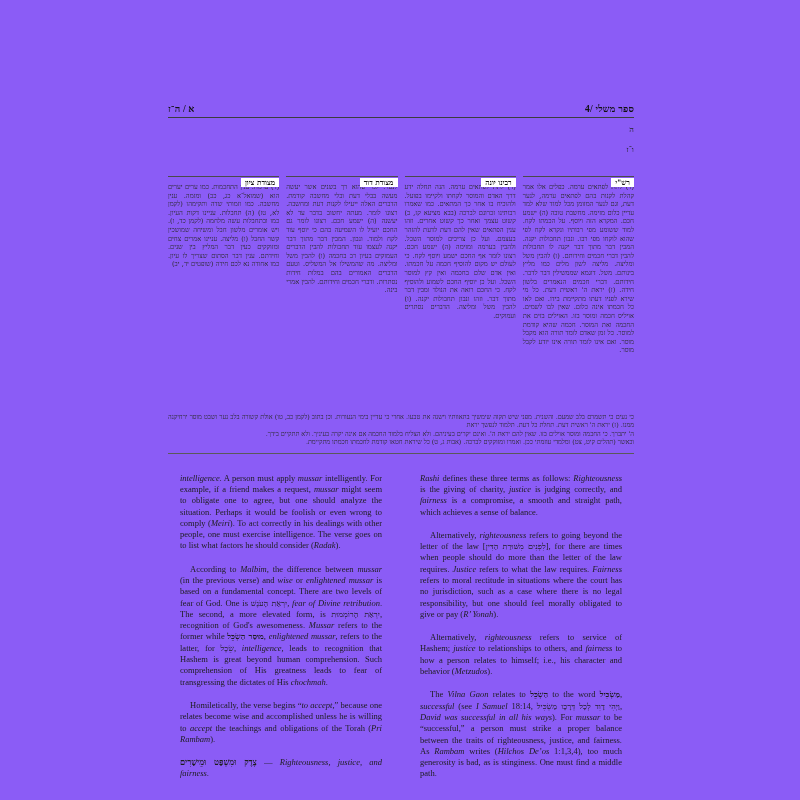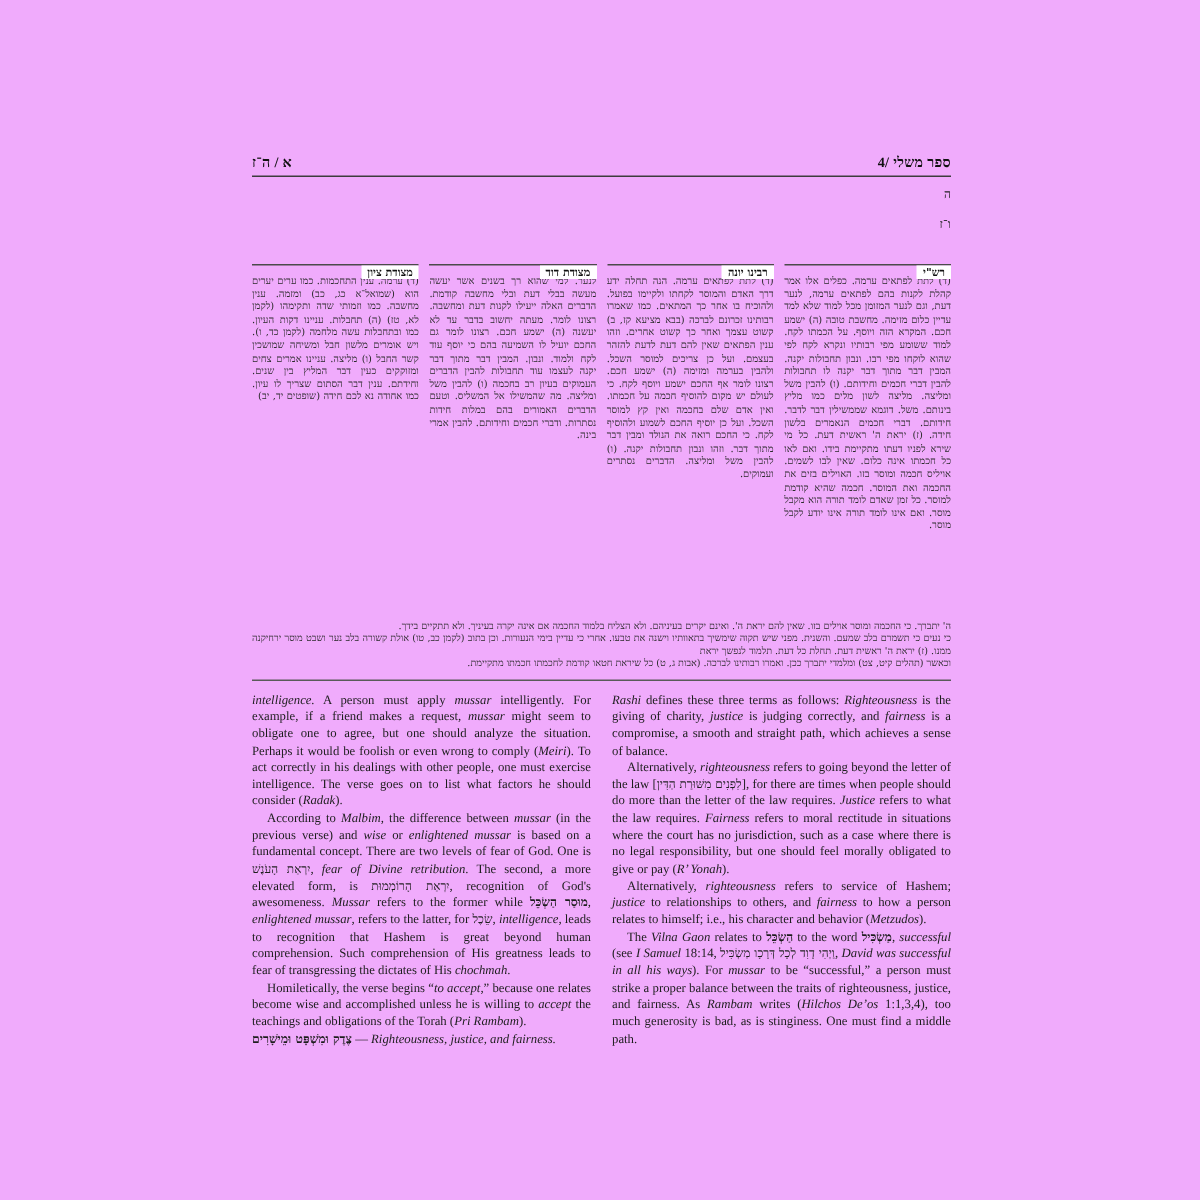--- a/index.html
+++ b/index.html
@@ -13,21 +13,21 @@
     font-family: "Liberation Serif", "DejaVu Serif", serif;
     color: #1a1a1a;
     overflow: hidden;
   }
 
   .page {
     position: absolute;
     left: 0; top: 0;
     width: 800px;
     height: 800px;
-    background: #f0abfc;
+    background: #8b5cf6;
   }
 
   
   .content {
     position: absolute;
     left: 168px;
     top: 104px;
     width: 466px;
   }
 
@@ -148,21 +148,21 @@
   }
   .ecol {
     flex: 1 1 0;
     min-width: 0;
     font-family: "Liberation Serif", "DejaVu Serif", serif;
     font-size: 8.5px;
     line-height: 11.3px;
     text-align: justify;
     color: #1d1d1d;
   }
-  .ecol p { margin: 0; text-indent: 10px; }
+  .ecol p { margin: 12px; text-indent: 10px; }
   .ecol p.noind { text-indent: 0; }
   .ecol i, .ecol em { font-style: italic; }
   .ecol .heb {
     direction: rtl;
     unicode-bidi: embed;
     font-family: "DejaVu Serif", "Liberation Serif", serif;
     font-size: 8px;
     font-weight: bold;
   }
   .ecol .hebi {
@@ -232,23 +232,23 @@
         <div class="col-head">
           <div class="hline"></div>
           <span class="label">מצודת ציון</span>
         </div>
         <div class="col-body">(ד) ערמה. ענין התחכמות. כמו ערים יערים הוא (שמואל־א כג, כב) ומזמה. ענין מחשבה. כמו וזמותי שדה ותקימהו (לקמן לא, טז) (ה) תחבלות. עניינו דקות העיון. כמו ובתחבלות עשה מלחמה (לקמן כד, ו). ויש אומרים מלשון חבל ומשיחה שמושכין קשר החבל (ו) מליצה. עניינו אמרים צחים ומזוקקים כעין דבר המליץ בין שנים. וחידתם. ענין דבר הסתום שצריך לו עיון. כמו אחודה נא לכם חידה (שופטים יד, יב)</div>
       </div>
 
     </div>
 
     <div class="heb-foot">
+      <span class="l">כי נעים כי תשמרם בלב שמעם. והשנית. מפני שיש תקוה שימשיך בתאוותיו וישנה את טבעו. אחרי כי עדיין בימי הנעורות. וכן בתוב (לקמן כב, טו) אולת קשורה בלב נער ושבט מוסר ירחיקנה ממנו. (ז) יראת ה' ראשית דעת. תחלת כל דעת. תלמוד לנפשך יראת</span>
       <span class="l">ה' יתברך. כי החכמה ומוסר אוילים בזו. שאין להם יראת ה'. ואינם יקרים בעיניהם. ולא הצליח בלמוד החכמה אם אינה יקרה בעיניך. ולא תתקיים בידך.</span>
-      <span class="l">כי נעים כי תשמרם בלב שמעם. והשנית. מפני שיש תקוה שימשיך בתאוותיו וישנה את טבעו. אחרי כי עדיין בימי הנעורות. וכן בתוב (לקמן כב, טו) אולת קשורה בלב נער ושבט מוסר ירחיקנה ממנו. (ז) יראת ה' ראשית דעת. תחלת כל דעת. תלמוד לנפשך יראת</span>
-      <span class="l">וכאשר (תהלים קיט, צט) ומלמדי יתברך ככן. ואמרו רבותינו לברכה. (אבות ג, ט) כל שיראת חטאו קודמת לחכמתו חכמתו מתקיימת.</span>
+      <span class="l">וכאשר (תהלים קיט, צט) ומלמדי עוזמתי ככן. ואמרו ומזוקקים לברכה. (אבות ג, ט) כל שיראת חטאו קודמת לחכמתו חכמתו מתקיימת.</span>
     </div>
 
     <div class="rule-thin"></div>
 
     <div class="english">
       <div class="ecol" id="eng-left">
           <p class="noind"><i>intelligence.</i><span> A person must apply </span><i>mussar</i><span> intelligently. For example, if a friend makes a request, </span><i>mussar</i><span> might seem to obligate one to agree, but one should analyze the situation. Perhaps it would be foolish or even wrong to comply (</span><i>Meiri</i><span>). To act correctly in his dealings with other people, one must exercise intelligence. The verse goes on to list what factors he should consider (</span><i>Radak</i><span>).</span></p>
           <p><span>According to </span><i>Malbim</i><span>, the difference between </span><i>mussar</i><span> (in the previous verse) and </span><i>wise</i><span> or </span><i>enlightened mussar</i><span> is based on a fundamental concept. There are two levels of fear of God. One is </span><span class="hebi">יִרְאַת הָעֹנֶשׁ</span><span>, </span><i>fear of Divine retribution</i><span>. The second, a more elevated form, is </span><span class="hebi">יִרְאַת הָרוֹמְמוּת</span><span>, recognition of God's awesomeness. </span><i>Mussar</i><span> refers to the former while </span><span class="heb">מוּסַר הַשְׂכֵּל</span><span>, </span><i>enlightened mussar</i><span>, refers to the latter, for </span><span class="hebi">שֵׂכֶל</span><span>, </span><i>intelligence</i><span>, leads to recognition that Hashem is great beyond human comprehension. Such comprehension of His greatness leads to fear of transgressing the dictates of His </span><i>chochmah</i><span>.</span></p>
           <p><span>Homiletically, the verse begins “</span><i>to accept</i><span>,” because one relates become wise and accomplished unless he is willing to </span><i>accept</i><span> the teachings and obligations of the Torah (</span><i>Pri Rambam</i><span>).</span></p>
           <p class="noind"><span class="lemma">צֶדֶק וּמִשְׁפָּט וּמֵישָׁרִים</span><span> — </span><i>Righteousness, justice, and fairness.</i></p>

